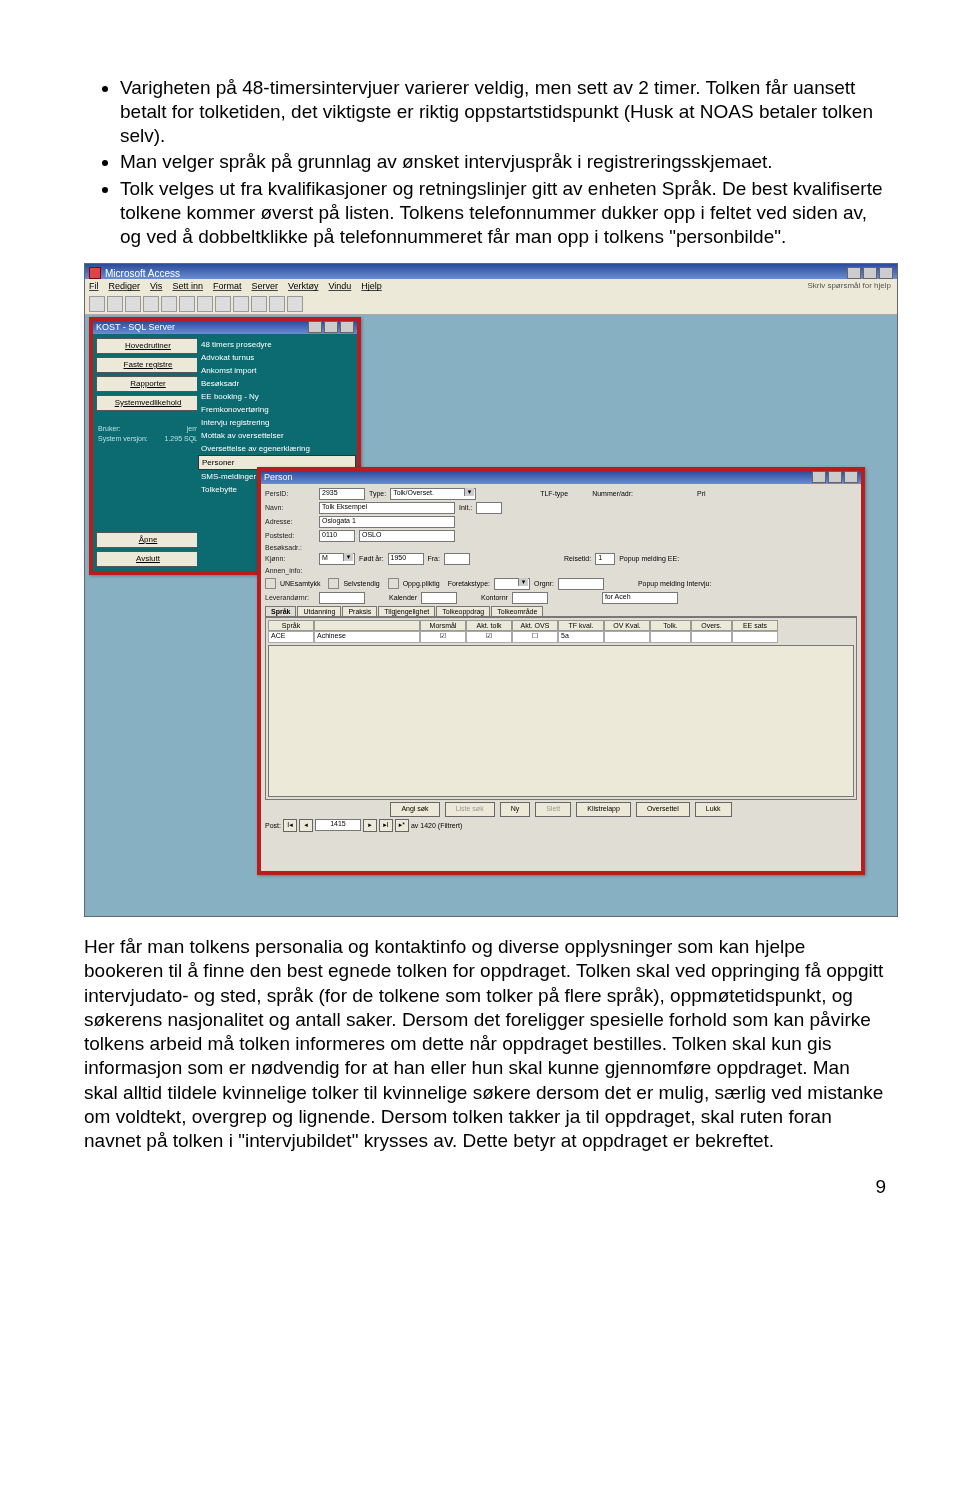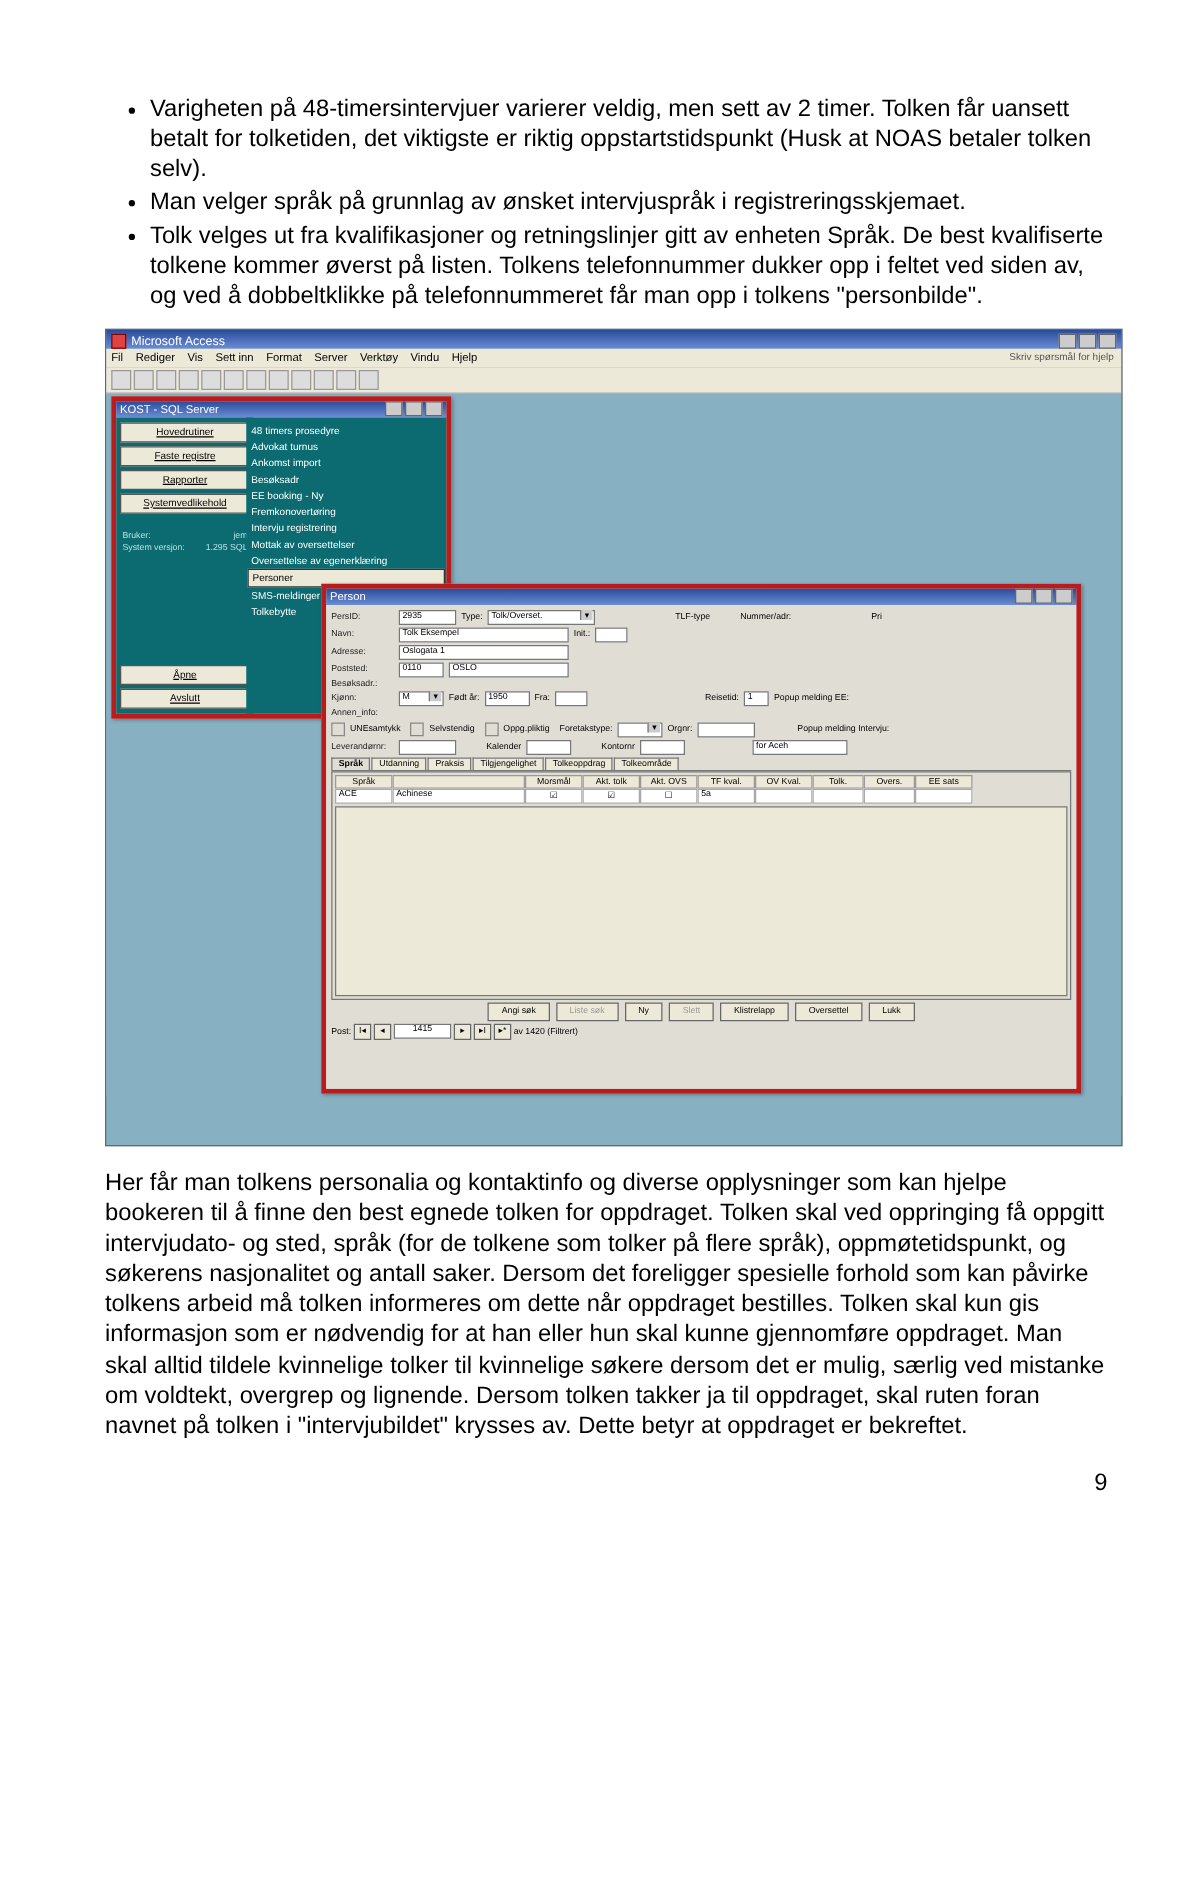--- a/index.html
+++ b/index.html
@@ -7,21 +7,21 @@
   ul.bullets{list-style:disc;padding-left:36px;margin:16px 0 14px 0}
   ul.bullets li{font-size:19px;line-height:1.27;margin-bottom:2px}
   .para{font-size:19px;line-height:1.28;margin:10px 0}
   
   .access{margin:14px 0 18px 0;background:#88b0c3;border:1px solid #666;width:812px;height:652px;font-family:Tahoma,Arial,sans-serif;font-size:9px;color:#000;position:relative}
   .titlebar{background:linear-gradient(#2a4b9b,#6a8dd4);color:#fff;height:15px;display:flex;align-items:flex-end;padding:0 4px;font-size:10px}
   .titlebar .tb-icon{width:10px;height:10px;background:#d44;border:1px solid #800;margin-right:4px}
   .winbtns{margin-left:auto;display:flex;gap:2px}
   .winbtns span{width:12px;height:10px;background:#ccc;border:1px solid #666;display:inline-block}
   .menubar{background:#ece9d8;height:15px;display:flex;align-items:center;padding-left:4px;gap:10px}
-  .menubar span{text-decoration-color:#444}
+  .menubar span{text-decoration:underline;text-decoration-color:#444}
   .help{position:absolute;right:6px;top:17px;font-size:8px;color:#555}
   .tbar{background:#ece9d8;height:20px;border-bottom:1px solid #aaa;display:flex;align-items:center;padding-left:4px;gap:2px}
   .tbar .b{width:14px;height:14px;background:#ddd;border:1px solid #999}
   .tbar2{background:#ece9d8;height:18px;border-bottom:1px solid #aaa;padding-left:8px;font-size:8px;line-height:18px}
   
   .mdi{position:relative;background:#88b0c3;height:562px}
   .win{position:absolute;background:#e0ded4;border:4px solid #b91c1c;box-shadow:1px 1px 3px rgba(0,0,0,.3)}
   .win-title{background:linear-gradient(#2a4b9b,#6a8dd4);color:#fff;height:13px;font-size:9px;display:flex;align-items:center;padding:0 3px}
   .win-title .winbtns{margin-left:auto}
   

